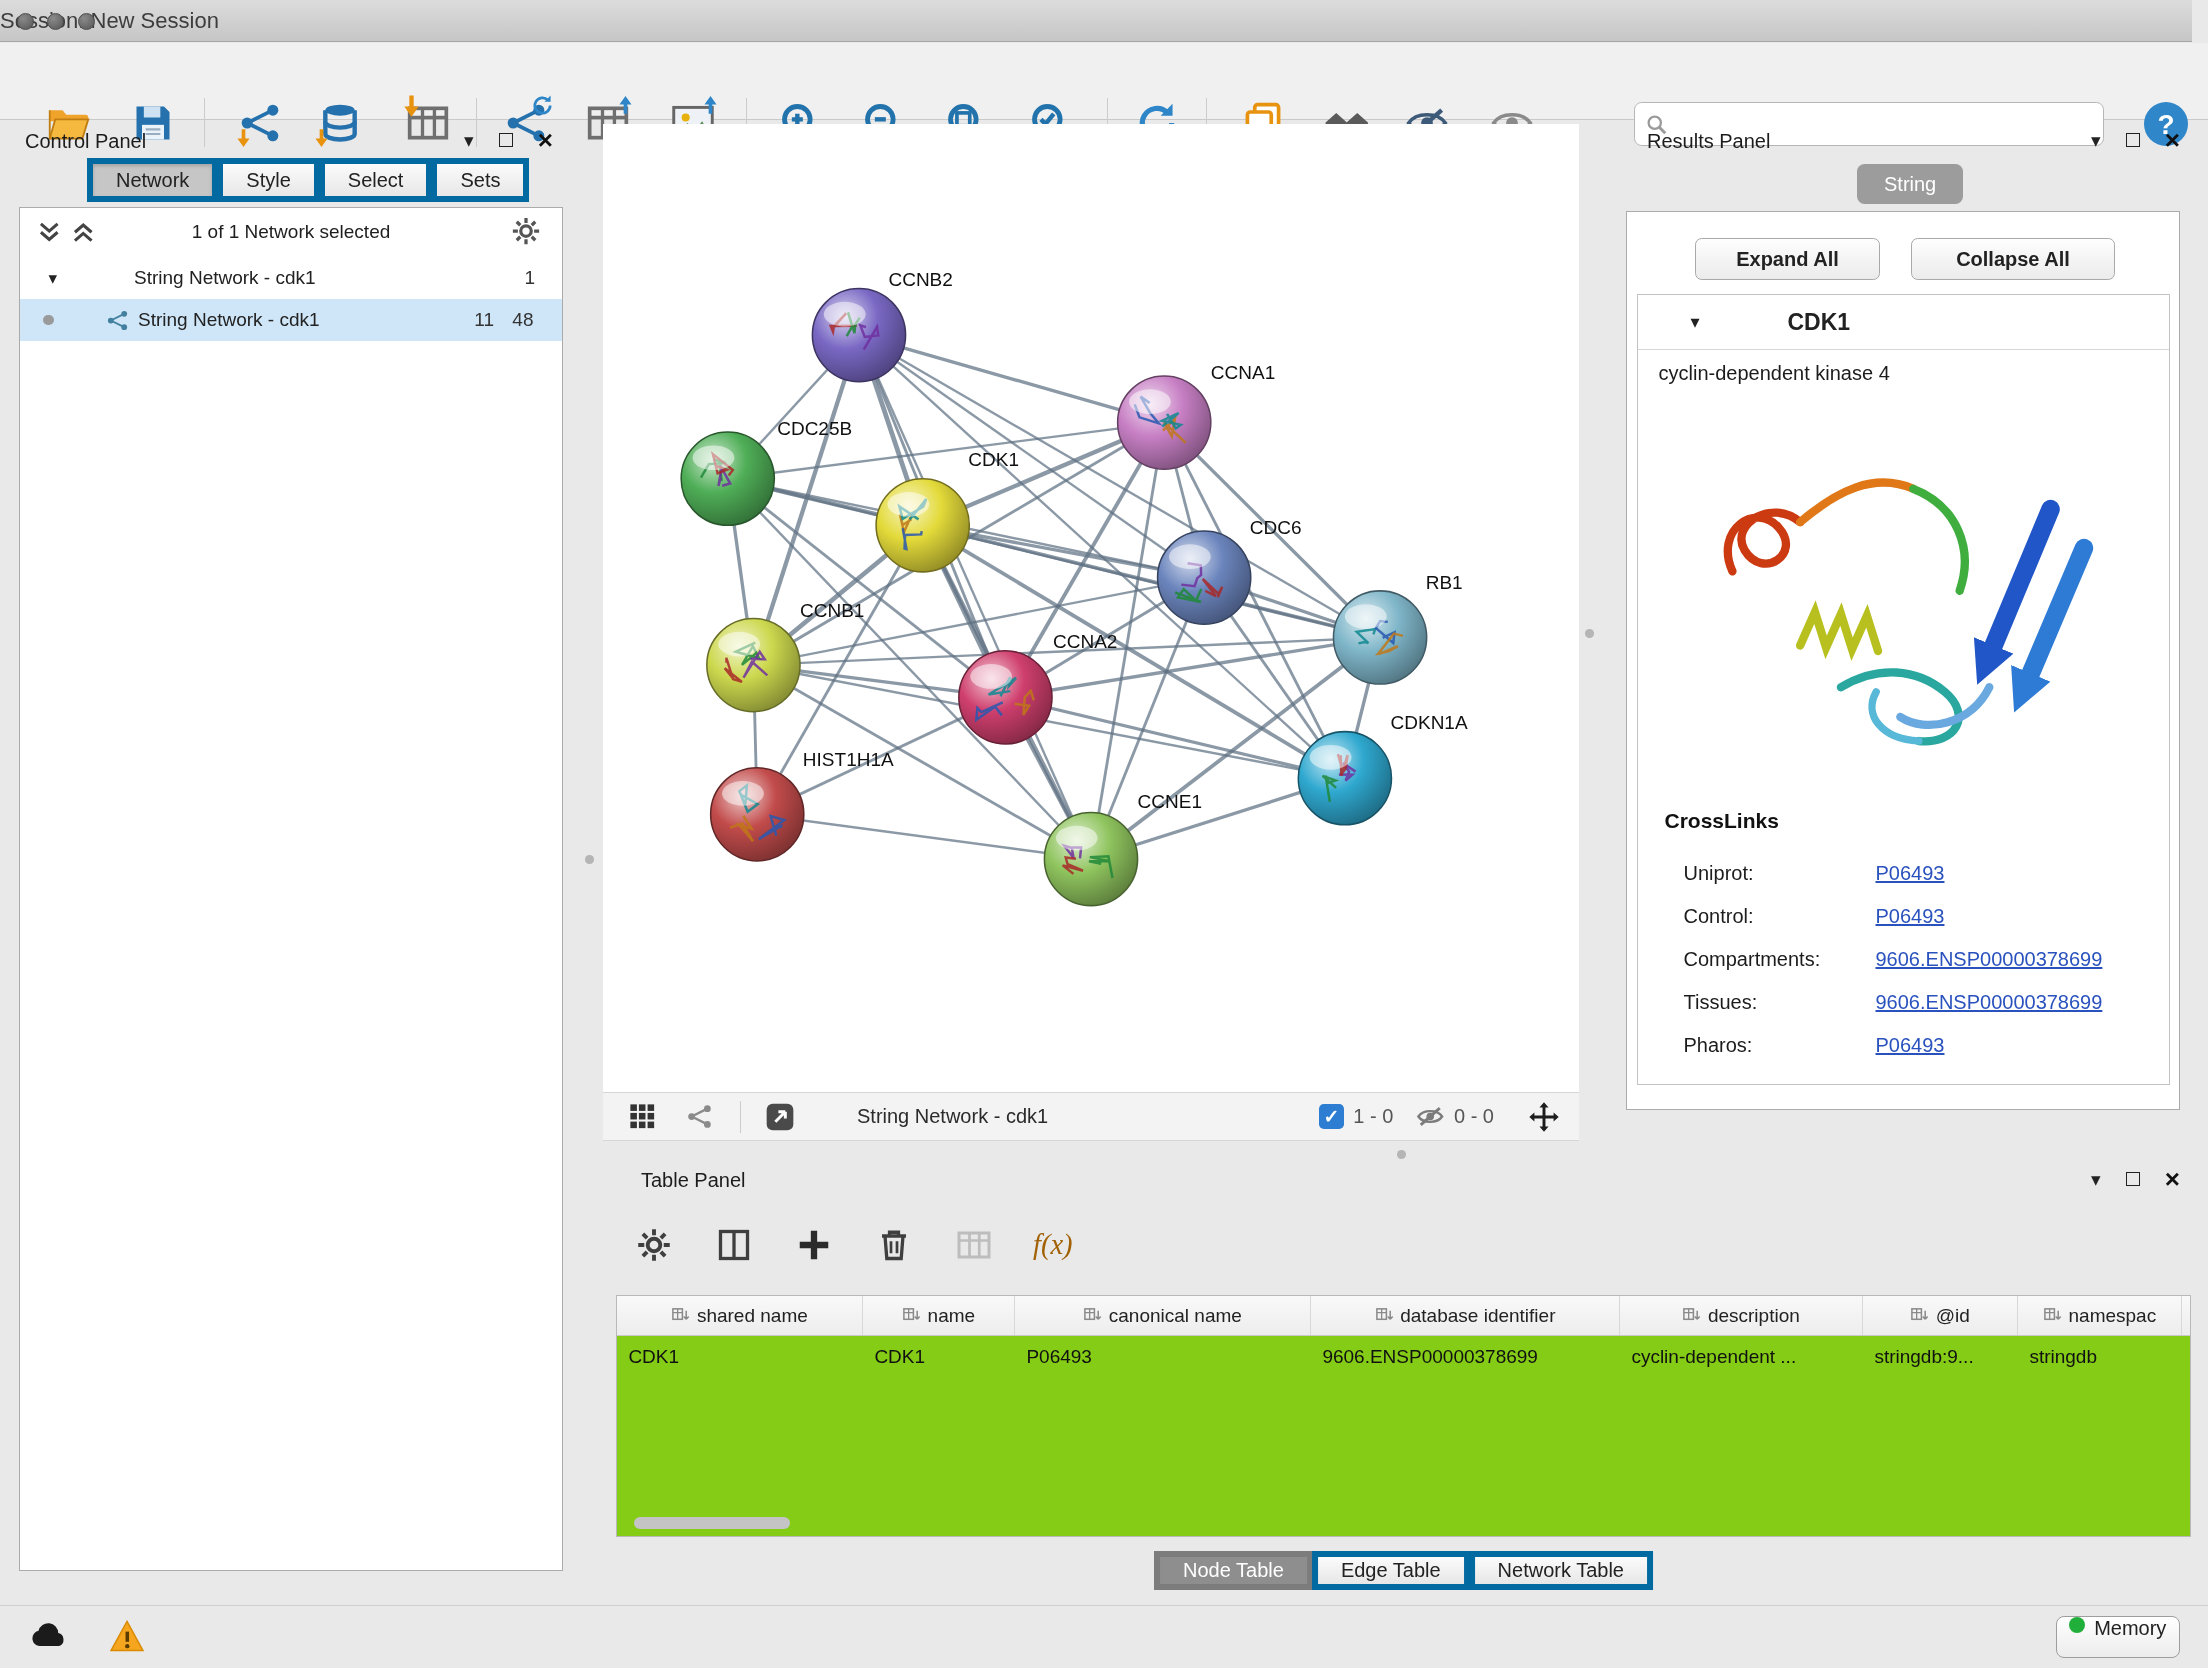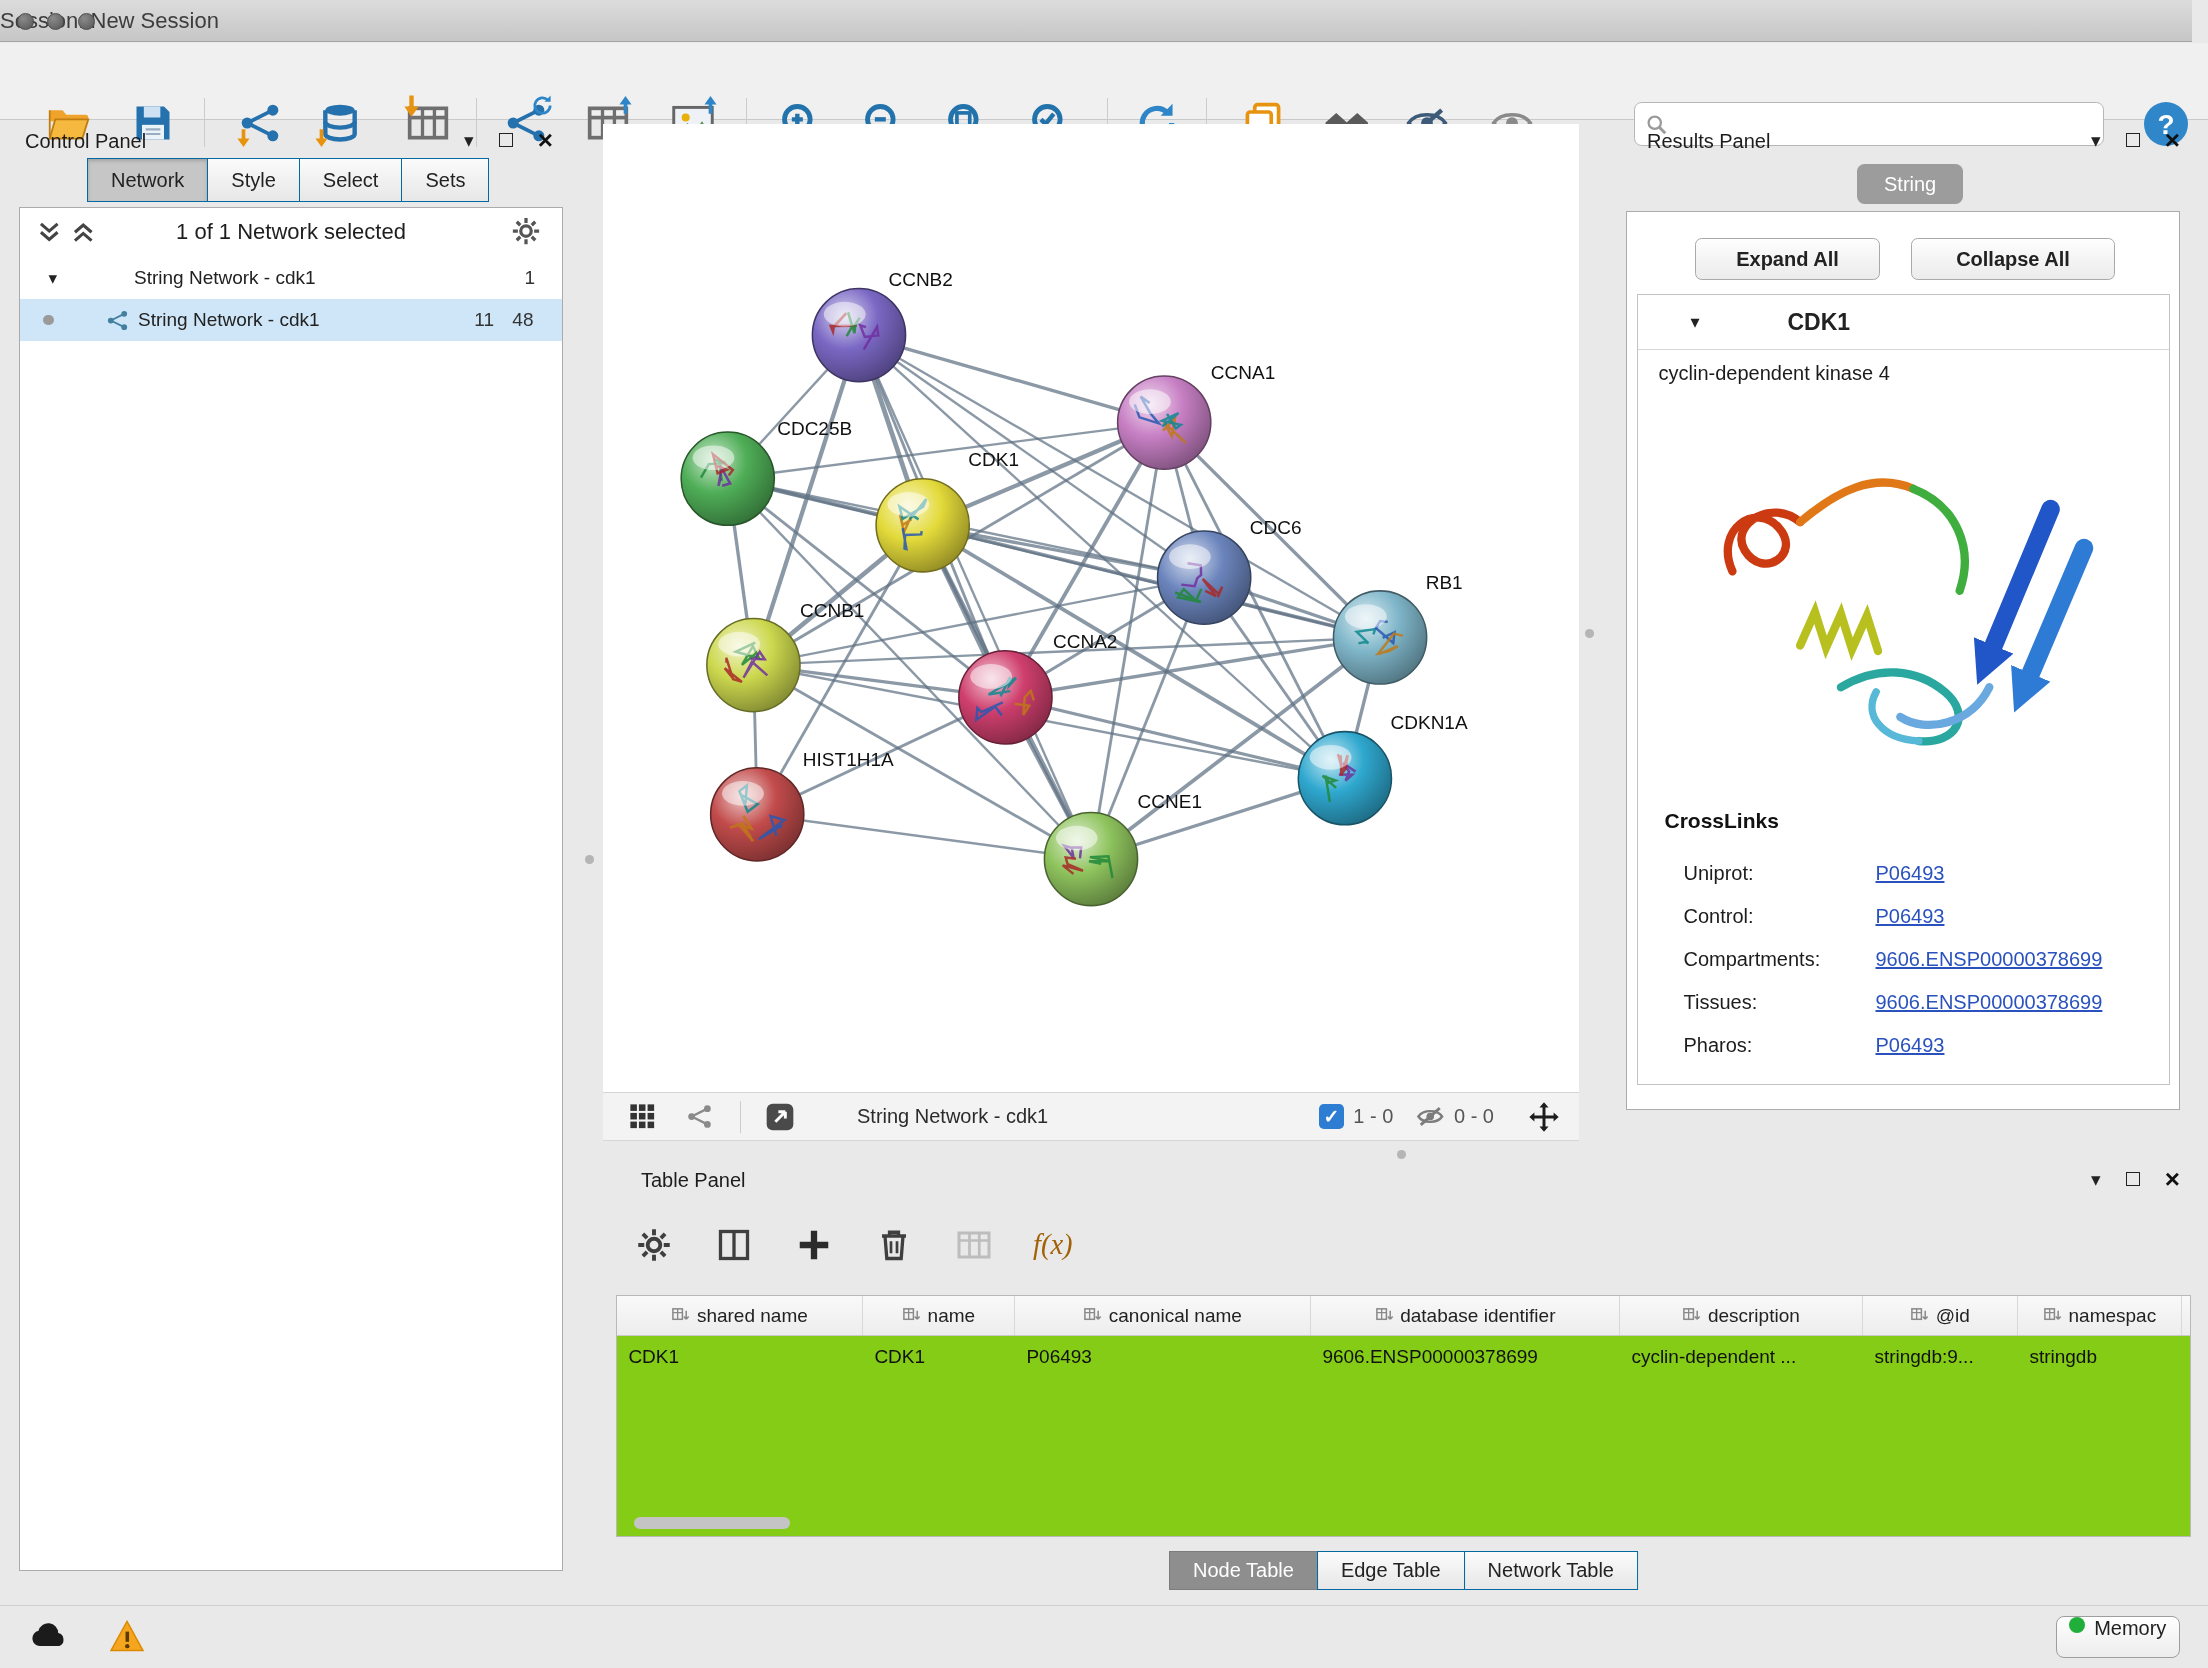--- a/index.html
+++ b/index.html
@@ -18,25 +18,25 @@
 #searchbox input{border:none;outline:none;flex:1;font-size:19px;font-family:"Liberation Sans",sans-serif;background:transparent}
 #helpbtn{position:absolute;left:2142px;top:57px;width:48px;height:48px}
 
 .phead{position:absolute;font-size:20px;color:#1c1c1c}
 .pctrl{position:absolute;display:flex;align-items:center;gap:25px}
 .pc-chev{font-size:19px;color:#222;line-height:1}
 .pc-box{width:14.3px;height:14.3px;border:1.9px solid #222}
 .pc-x{font-size:26px;font-weight:700;color:#111;line-height:1}
 
 #cp-tabs{position:absolute;left:88px;top:158px;display:flex}
-.tab{height:44px;display:flex;align-items:center;padding:0 23px;font-size:20px;border:1px solid #0369a1;background:linear-gradient(#fbfbfb,#e7e7e7);margin-left:-1px;color:#222}
+.tab{height:44px;display:flex;align-items:center;padding:0 23px;font-size:20px;border:6px solid #0369a1;background:linear-gradient(#fbfbfb,#e7e7e7);margin-left:-1px;color:#222}
 .tab.sel{background:#c6c6c6;box-shadow:inset 0 1.9px 3.8px rgba(0,0,0,.18)}
 #cp-box{position:absolute;left:19px;top:207px;width:544px;height:1364px;background:#fff;border:1px solid #ababab}
 #cp-statusrow{position:absolute;left:0;top:0;width:100%;height:48px;display:flex;align-items:center}
-#cp-status{position:absolute;left:0;width:100%;text-align:center;font-size:22px;color:#1e1e1e}
+#cp-status{position:absolute;left:0;width:100%;text-align:center;font-size:19px;color:#1e1e1e}
 .chev2{position:absolute;top:9.5px;width:28.5px;height:28.5px;color:#444}
 #cp-gear{position:absolute;right:21px;top:7.6px;width:30px;height:30px;color:#555}
 .treerow{position:absolute;left:0;width:100%;height:42px;display:flex;align-items:center;font-size:19px}
 #tree-root{top:49px}
 #tree-net{top:91px;background:#cfe6f8}
 .tcount{position:absolute;font-size:19px;color:#333}
 
 #netview{position:absolute;left:603px;top:124px;width:976px;height:968px;background:#ffffff}
 #net-svg{width:976px;height:968px;display:block}
 #netfooter{position:absolute;left:603px;top:1092px;width:976px;height:49px;background:#f3f3f3;border-top:1px solid #d6d6d6;border-bottom:1px solid #d6d6d6;display:flex;align-items:center}

